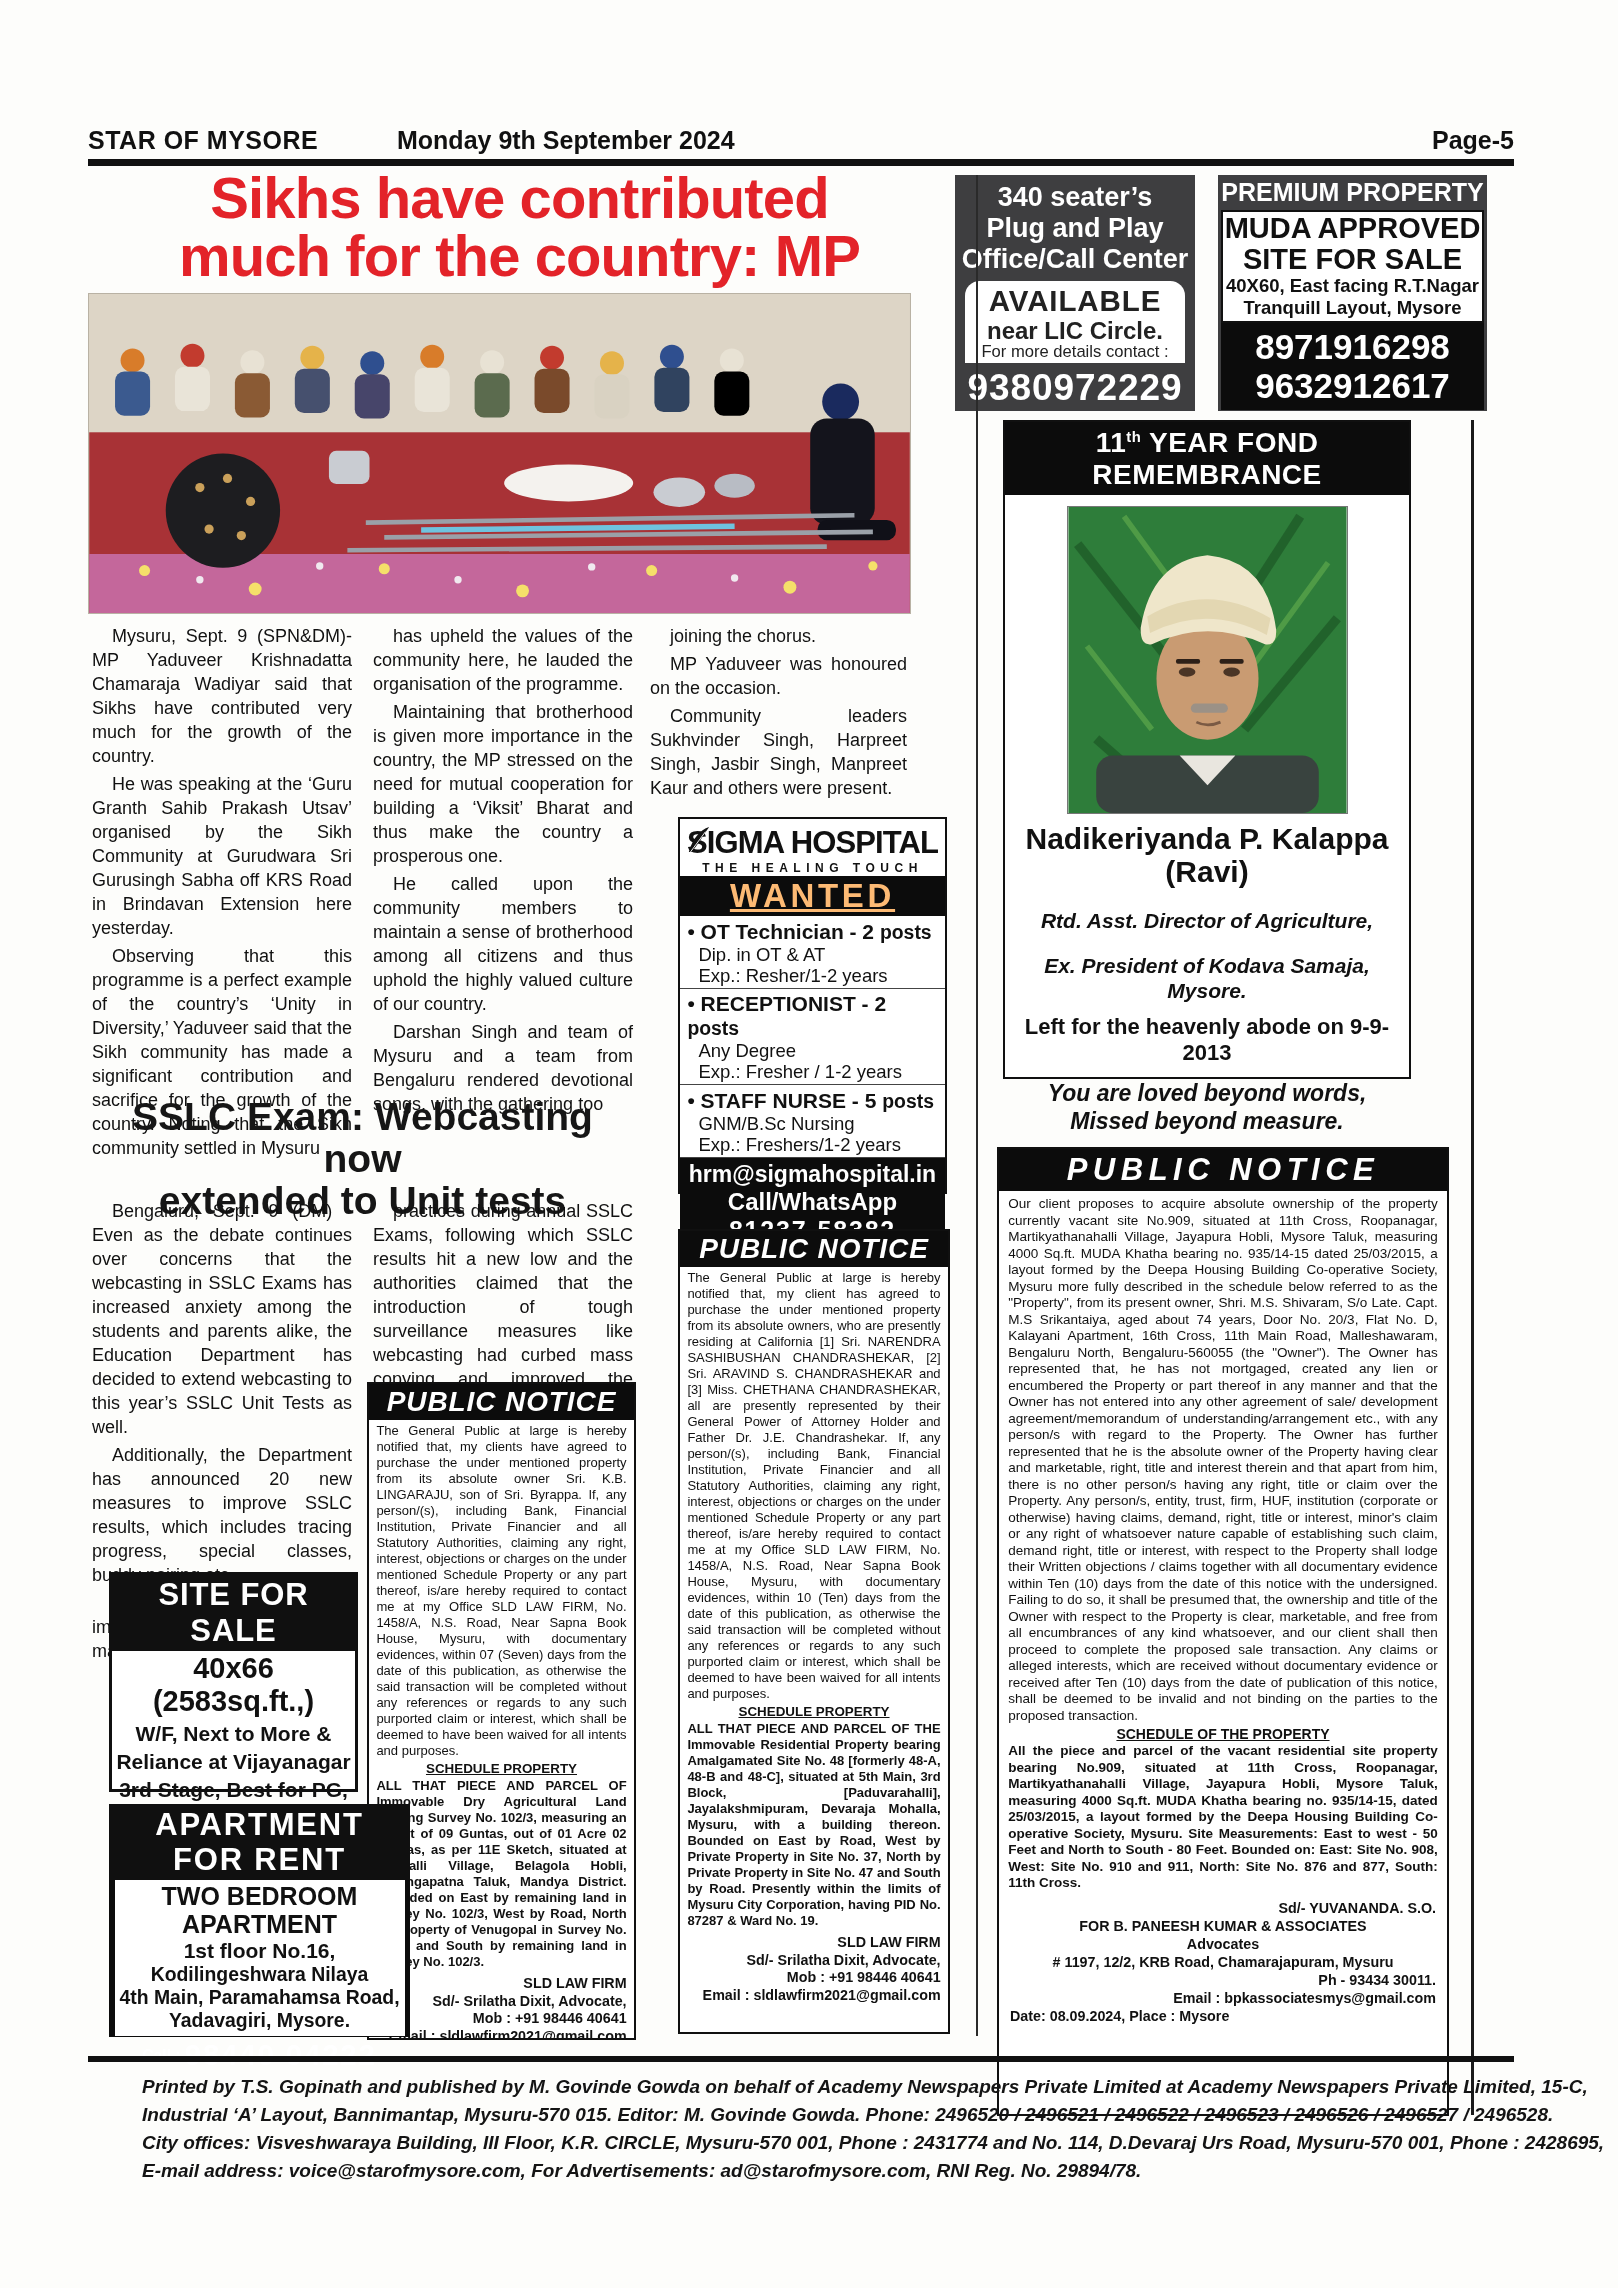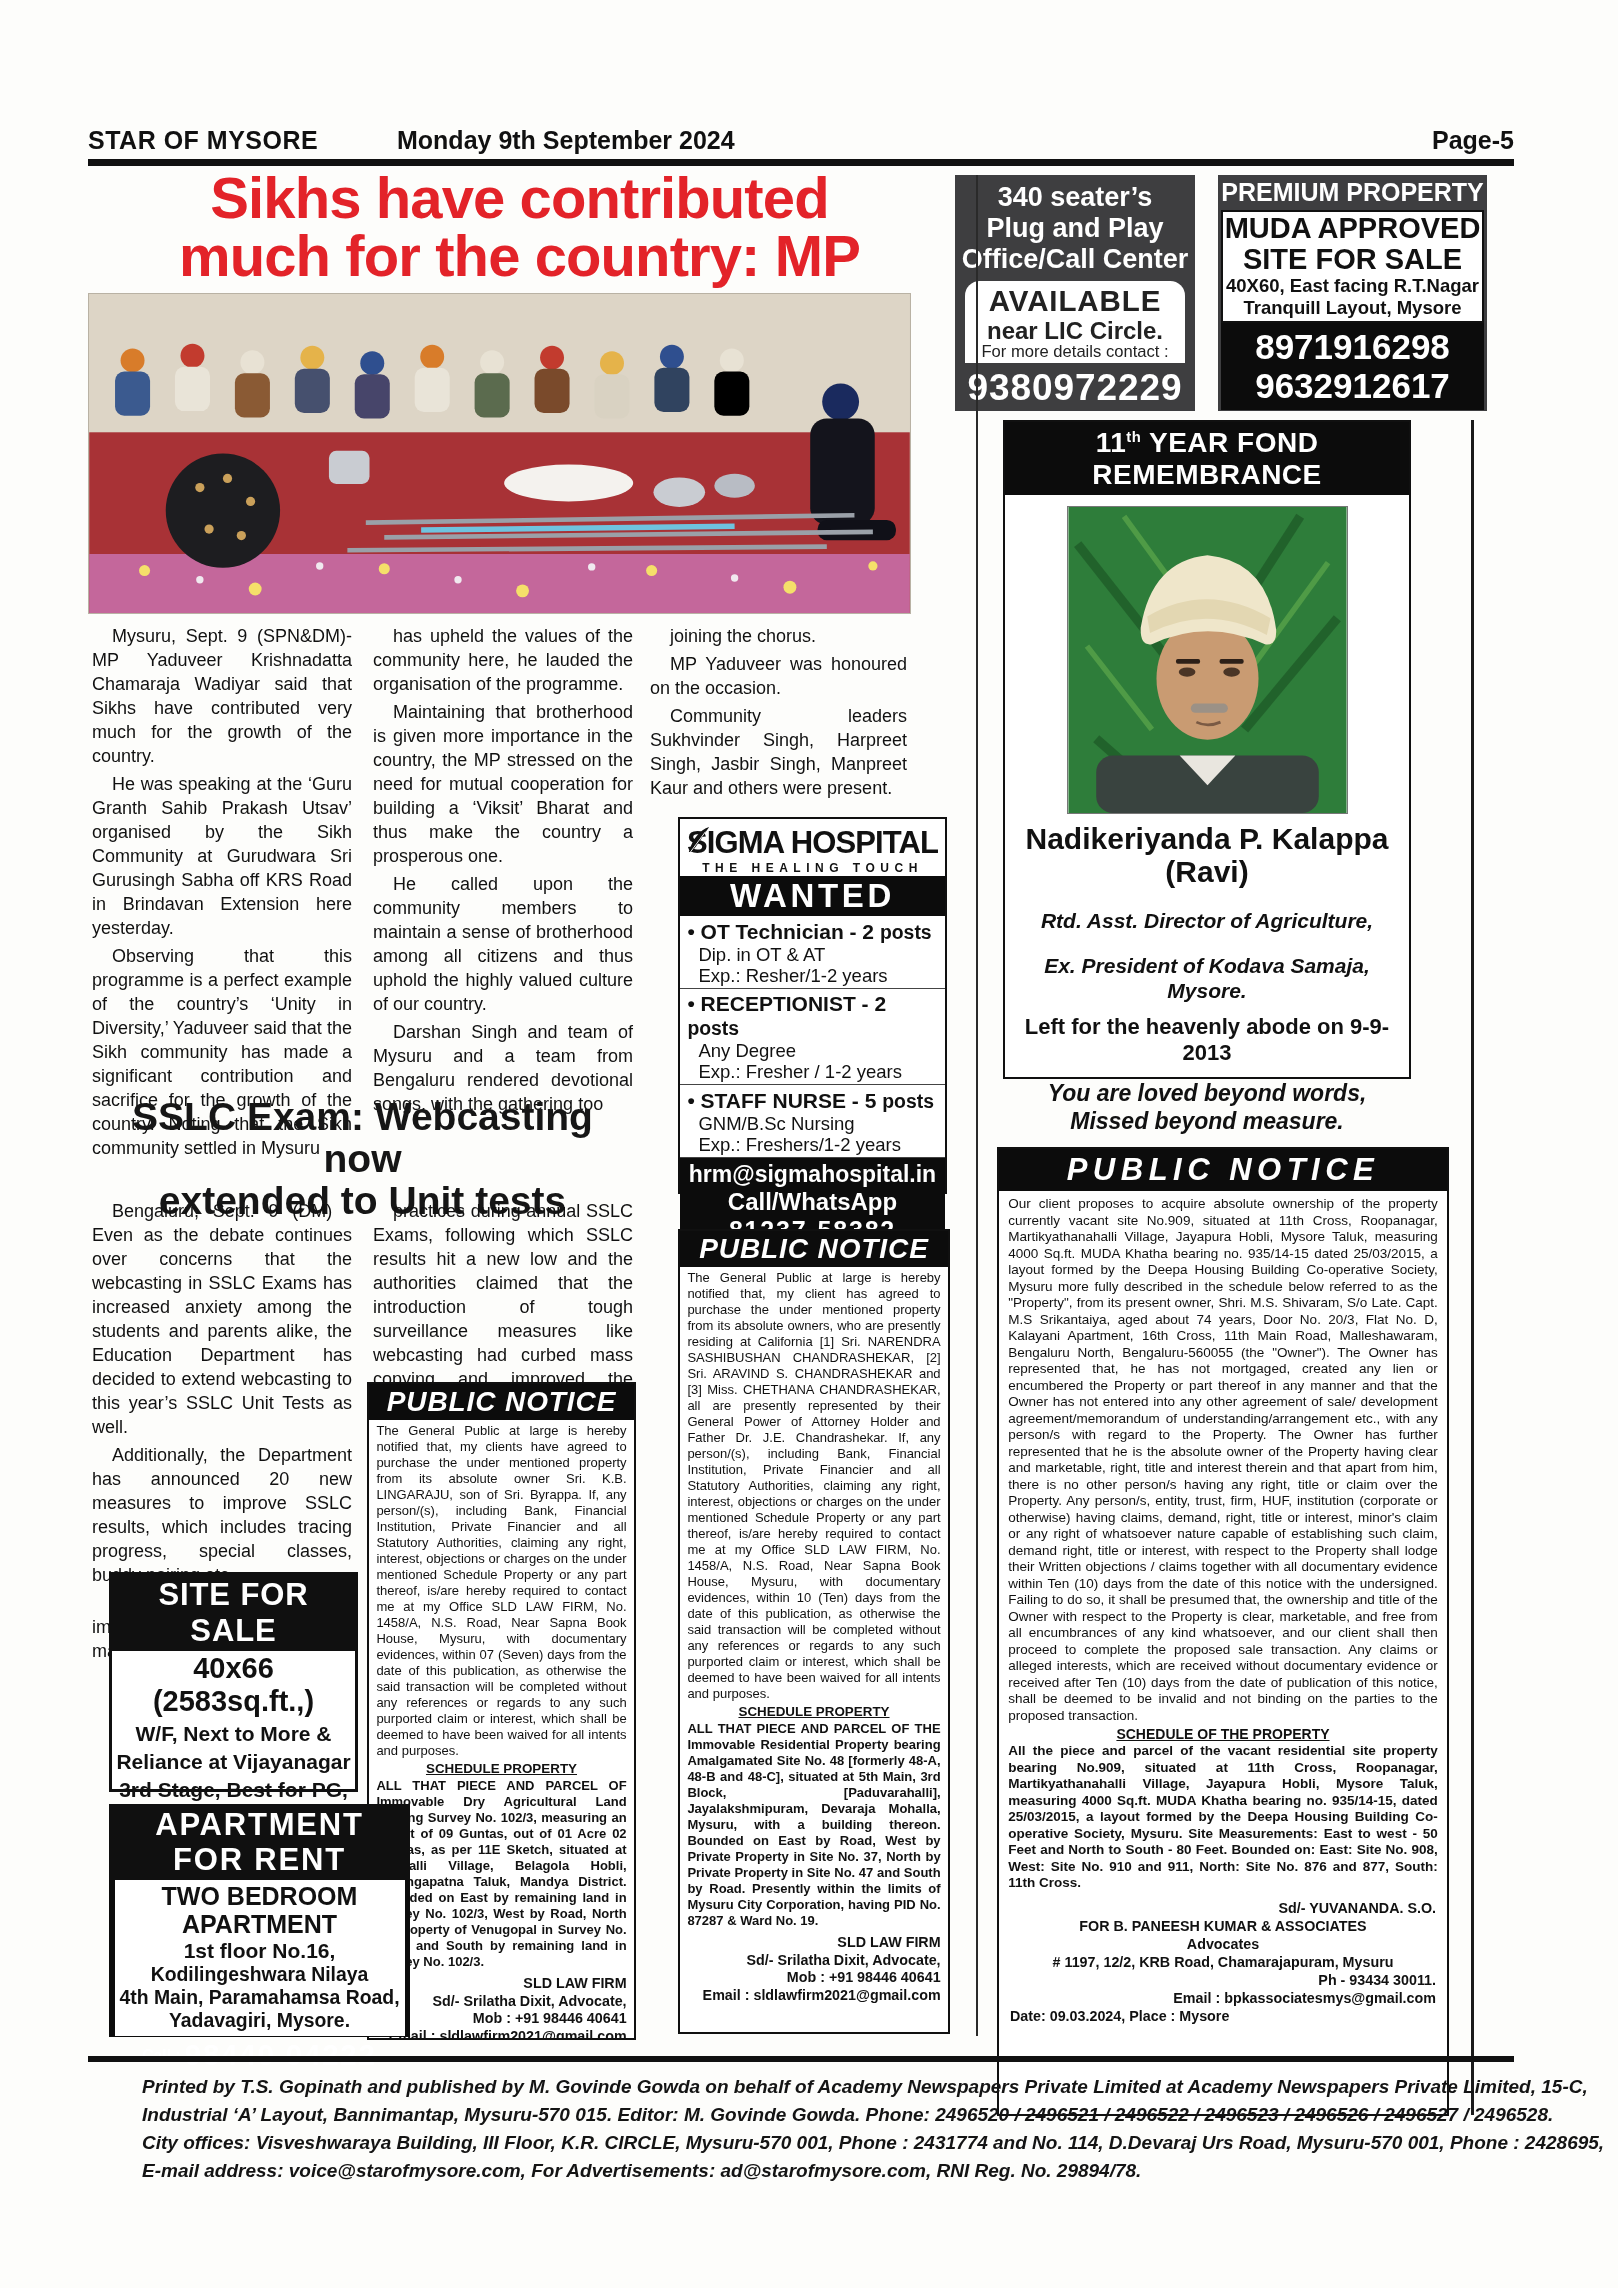--- a/index.html
+++ b/index.html
@@ -56,22 +56,22 @@
   .remem .passing{font-size:22px;font-weight:700;margin-top:11px;}
   .remem .quote{font-size:23px;font-weight:700;font-style:italic;line-height:28px;}
   .remem .q-wrap{margin-top:13px;}
   .remem .rule{width:86%;height:1.8px;background:#333;margin:13px auto 7.4px;}
   .remem .mourn{font-size:18px;font-weight:600;line-height:22px;}
   
   .sigma{left:678px;top:817px;width:269px;height:377px;border:2.8px solid #101010;background:#fff;box-sizing:border-box;}
   .sigma .logo{position:relative;text-align:center;padding:5.5px 0 1.8px;}
   .sigma .logo-name{font-size:31px;font-weight:800;letter-spacing:-0.9px;}
   .sigma .tagline{font-size:12px;font-weight:700;letter-spacing:5.5px;}
-  .sigma .wanted{background:#0c0c0c;color:#ffffff;text-align:center;font-size:33px;
-                 font-weight:800;letter-spacing:3.7px;padding:0.9px 0;}
+  .sigma .wanted{background:#0c0c0c;color:#fdba74;text-align:center;font-size:33px;
+                 font-weight:800;letter-spacing:3.7px;padding:0.9px 0;text-decoration:underline;}
   .sigma .job{padding:3.7px 7.4px 1.8px;border-bottom:1.8px solid #444;}
   .sigma .job:last-of-type{border-bottom:none;}
   .sigma .jt{font-size:21px;font-weight:800;}
   .sigma .jt .posts{font-weight:600;font-size:19.4px;}
   .sigma .jl{font-size:18.5px;line-height:21px;padding-left:11px;}
   .sigma .contactbar{background:#0c0c0c;color:#fff;text-align:center;padding:3.7px 0 5.5px;}
   .sigma .ce{font-size:23px;font-weight:800;}
   .sigma .cw{font-size:24px;font-weight:800;}
   .sigma .cp{font-size:25px;font-weight:800;letter-spacing:1.8px;}
   
@@ -407,21 +407,21 @@
       <div class="n-sched-title">SCHEDULE OF THE PROPERTY</div>
       <div class="n-sched">All the piece and parcel of the vacant residential site property bearing No.909, situated at 11th Cross, Roopanagar, Martikyathanahalli Village, Jayapura Hobli, Mysore Taluk, measuring 4000 Sq.ft. MUDA Khatha bearing no. 935/14-15, dated 25/03/2015, a layout formed by the Deepa Housing Building Co-operative Society, Mysuru. Site Measurements: East to west - 50 Feet and North to South - 80 Feet. Bounded on: East: Site No. 908, West: Site No. 910 and 911, North: Site No. 876 and 877, South: 11th Cross.</div>
     </div>
     <div class="bpk-sig">
       <div class="r">Sd/- YUVANANDA. S.O.</div>
       <div class="c">FOR B. PANEESH KUMAR &amp; ASSOCIATES</div>
       <div class="c">Advocates</div>
       <div class="c"># 1197, 12/2, KRB Road, Chamarajapuram, Mysuru</div>
       <div class="r">Ph - 93434 30011.</div>
       <div class="r">Email : bpkassociatesmys@gmail.com</div>
-      <div class="l">Date: 09.03.2024, Place : Mysore</div>
+      <div class="l">Date: 08.09.2024, Place : Mysore</div>
     </div>
   </div>
 
   <div class="abs box adsite">
     <div class="bar hdr">SITE FOR SALE</div>
     <div class="size">40x66 (2583sq.ft.,)</div>
     <div class="site-lines">
         <p class="para">W/F, Next to More &amp;</p>
         <p class="para">Reliance at Vijayanagar</p>
         <p class="para">3rd Stage, Best for PG,</p>

